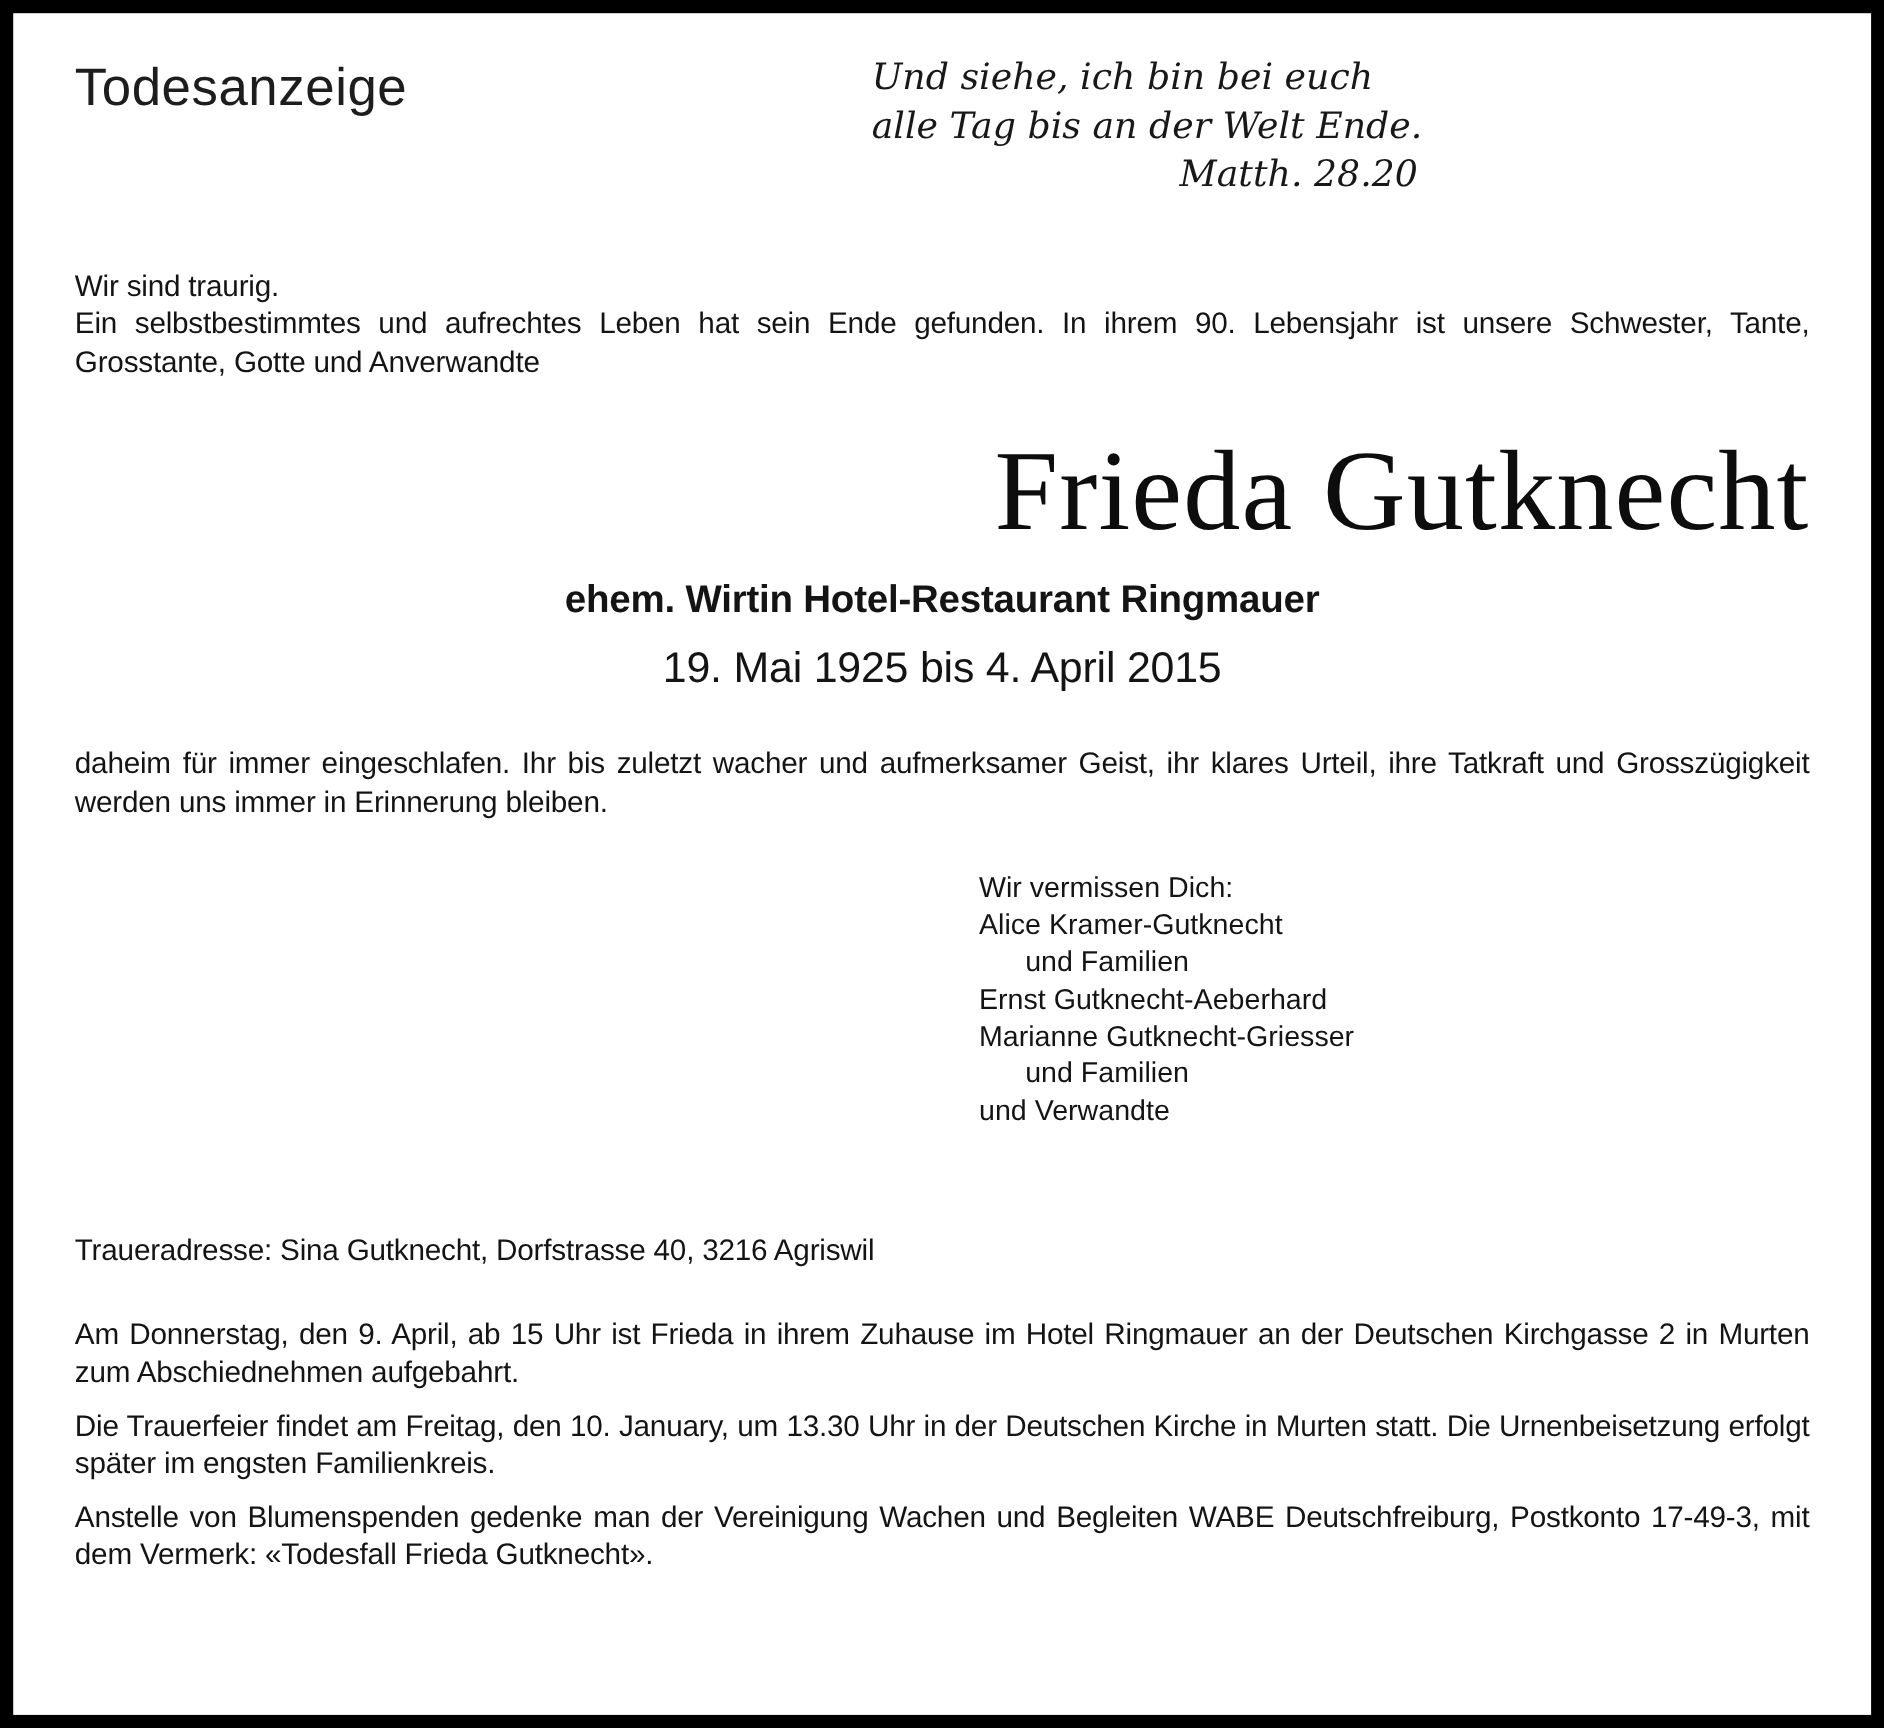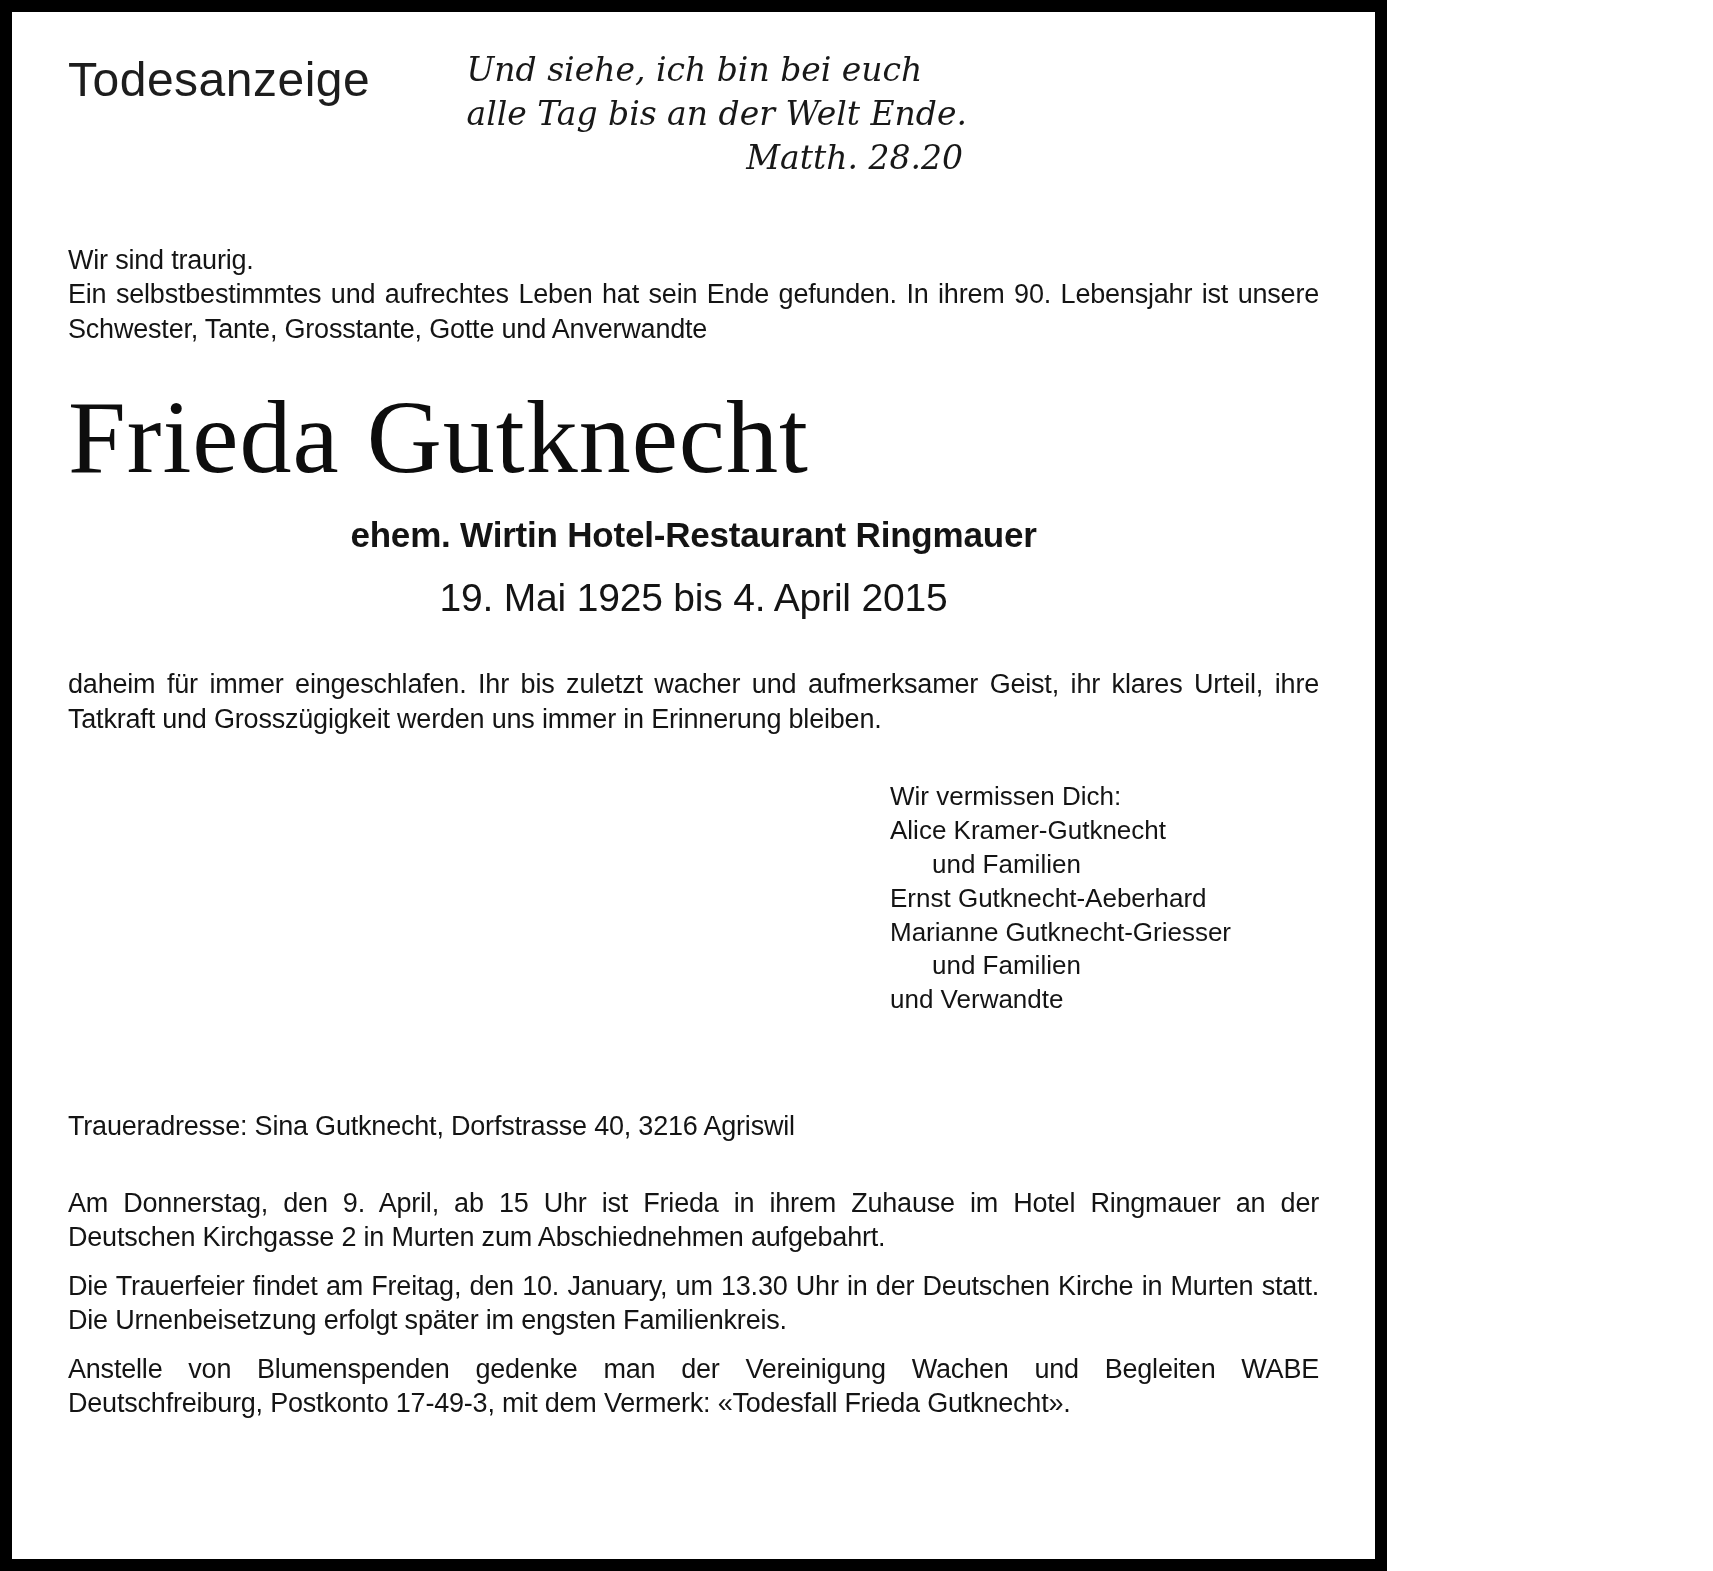--- a/index.html
+++ b/index.html
@@ -8,21 +8,21 @@
     --frame:#000000;
     --bg:#ffffff;
   }
   *{margin:0;padding:0;box-sizing:border-box;}
   html,body{background:#ffffff;}
   body{
     font-family:"Liberation Sans", sans-serif;
     color:var(--text);
   }
   .sheet{
-    width:1387px;
+    width:1713px;
     height:1571px;
     background:var(--bg);
     border:12px solid var(--frame);
     padding:36px 56px 28px 56px;
     overflow:hidden;
   }
   
   .header{
     display:flex;
     align-items:flex-start;
@@ -51,22 +51,22 @@
   
   .bodytext{
     font-size:27px;
     line-height:1.28;
     letter-spacing:-0.2px;
   }
   .justified{ text-align:justify; }
   .intro{ margin-top:62px; }
   
   .name{
-    margin-top:34px;
-    text-align:left;
+    margin-top:44px;
+    text-align:right;
     font-family:"Liberation Serif", serif;
     font-size:104px;
     font-weight:400;
     line-height:1.1;
     letter-spacing:1px;
     color:#0d0d0d;
   }
   .subtitle{
     margin-top:18px;
     text-align:center;

